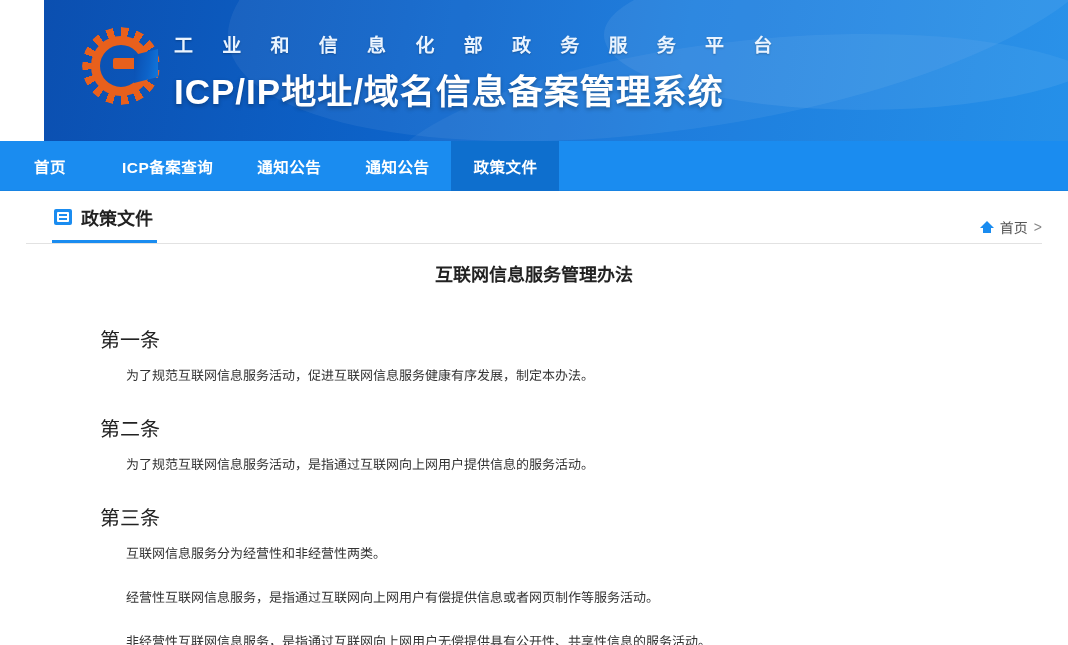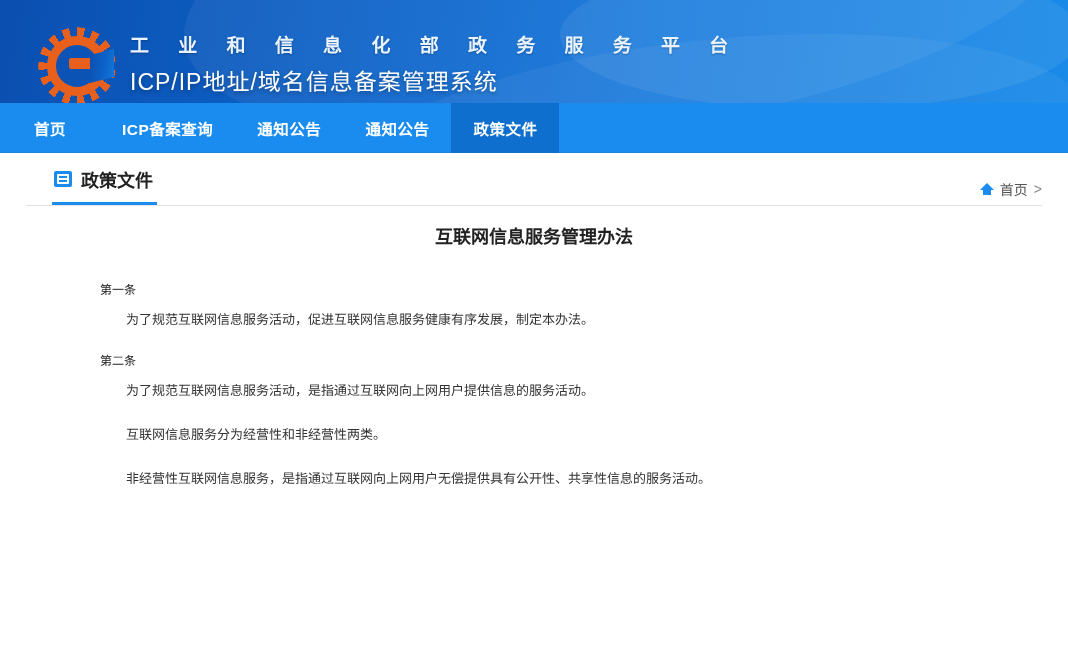--- a/index.html
+++ b/index.html
@@ -11,23 +11,24 @@
     height: 645px;
     overflow: hidden;
     font-family: "Liberation Sans", "DejaVu Sans", sans-serif;
     background: #ffffff;
     color: #333333;
   }
 
   
   .header {
     position: relative;
-    height: 103px;
+    height: 141px;
     background: linear-gradient(100deg, #0b4fb0 0%, #0d63c9 35%, #1277dc 62%, #1a8ae8 100%);
     overflow: hidden;
+    margin-left: 44px;
   }
   .header .swoosh {
     position: absolute;
     border-radius: 50%;
     background: rgba(255,255,255,0.06);
   }
   .header .s1 { width: 900px; height: 300px; left: 180px; top: -170px; transform: rotate(-8deg); }
   .header .s2 { width: 760px; height: 230px; left: 330px; top: 40px; background: rgba(255,255,255,0.05); transform: rotate(-6deg);}
   .header .s3 { width: 520px; height: 150px; left: 560px; top: -40px; background: rgba(255,255,255,0.07); }
 
@@ -80,22 +81,22 @@
   .title-sub {
     font-size: 19px;
     letter-spacing: 12px;
     font-weight: bold;
     color: #eaf4ff;
     text-shadow: 0 1px 2px rgba(0,0,0,0.25);
     margin: 0 0 6px 0;
     white-space: nowrap;
   }
   .title-main {
-    font-size: 23px;
-    font-weight: normal;
+    font-size: 35px;
+    font-weight: bold;
     color: #ffffff;
     letter-spacing: 1px;
     text-shadow: 0 2px 4px rgba(0,0,0,0.3);
     margin: 0;
     white-space: nowrap;
   }
 
   
   .nav {
     height: 50px;
@@ -212,23 +213,23 @@
     text-align: center;
     font-size: 18px;
     font-weight: bold;
     color: #222222;
     padding: 16px 0 14px 0;
   }
   .article {
     padding: 0 60px 0 100px;
   }
   .art-head {
-    font-size: 12px;
+    font-size: 20px;
     color: #222222;
-    margin: 18px 0 10px 0;
+    margin: 24px 0 10px 0;
   }
   .art-para {
     font-size: 13px;
     color: #333333;
     line-height: 26px;
     margin: 0 0 18px 0;
     text-indent: 2em;
   }
 </style>
 </head>
@@ -287,17 +288,19 @@
   <div class="doc-title">互联网信息服务管理办法</div>
 
   <div class="article">
 
     <div class="art-head">第一条</div>
     <p class="art-para">为了规范互联网信息服务活动，促进互联网信息服务健康有序发展，制定本办法。</p>
 
     <div class="art-head">第二条</div>
     <p class="art-para">为了规范互联网信息服务活动，是指通过互联网向上网用户提供信息的服务活动。</p>
 
+    <div class="art-head">第三条</div>
     <p class="art-para">互联网信息服务分为经营性和非经营性两类。</p>
+    <p class="art-para">经营性互联网信息服务，是指通过互联网向上网用户有偿提供信息或者网页制作等服务活动。</p>
     <p class="art-para">非经营性互联网信息服务，是指通过互联网向上网用户无偿提供具有公开性、共享性信息的服务活动。</p>
 
   </div>
 </div>
 
 </body></html>

